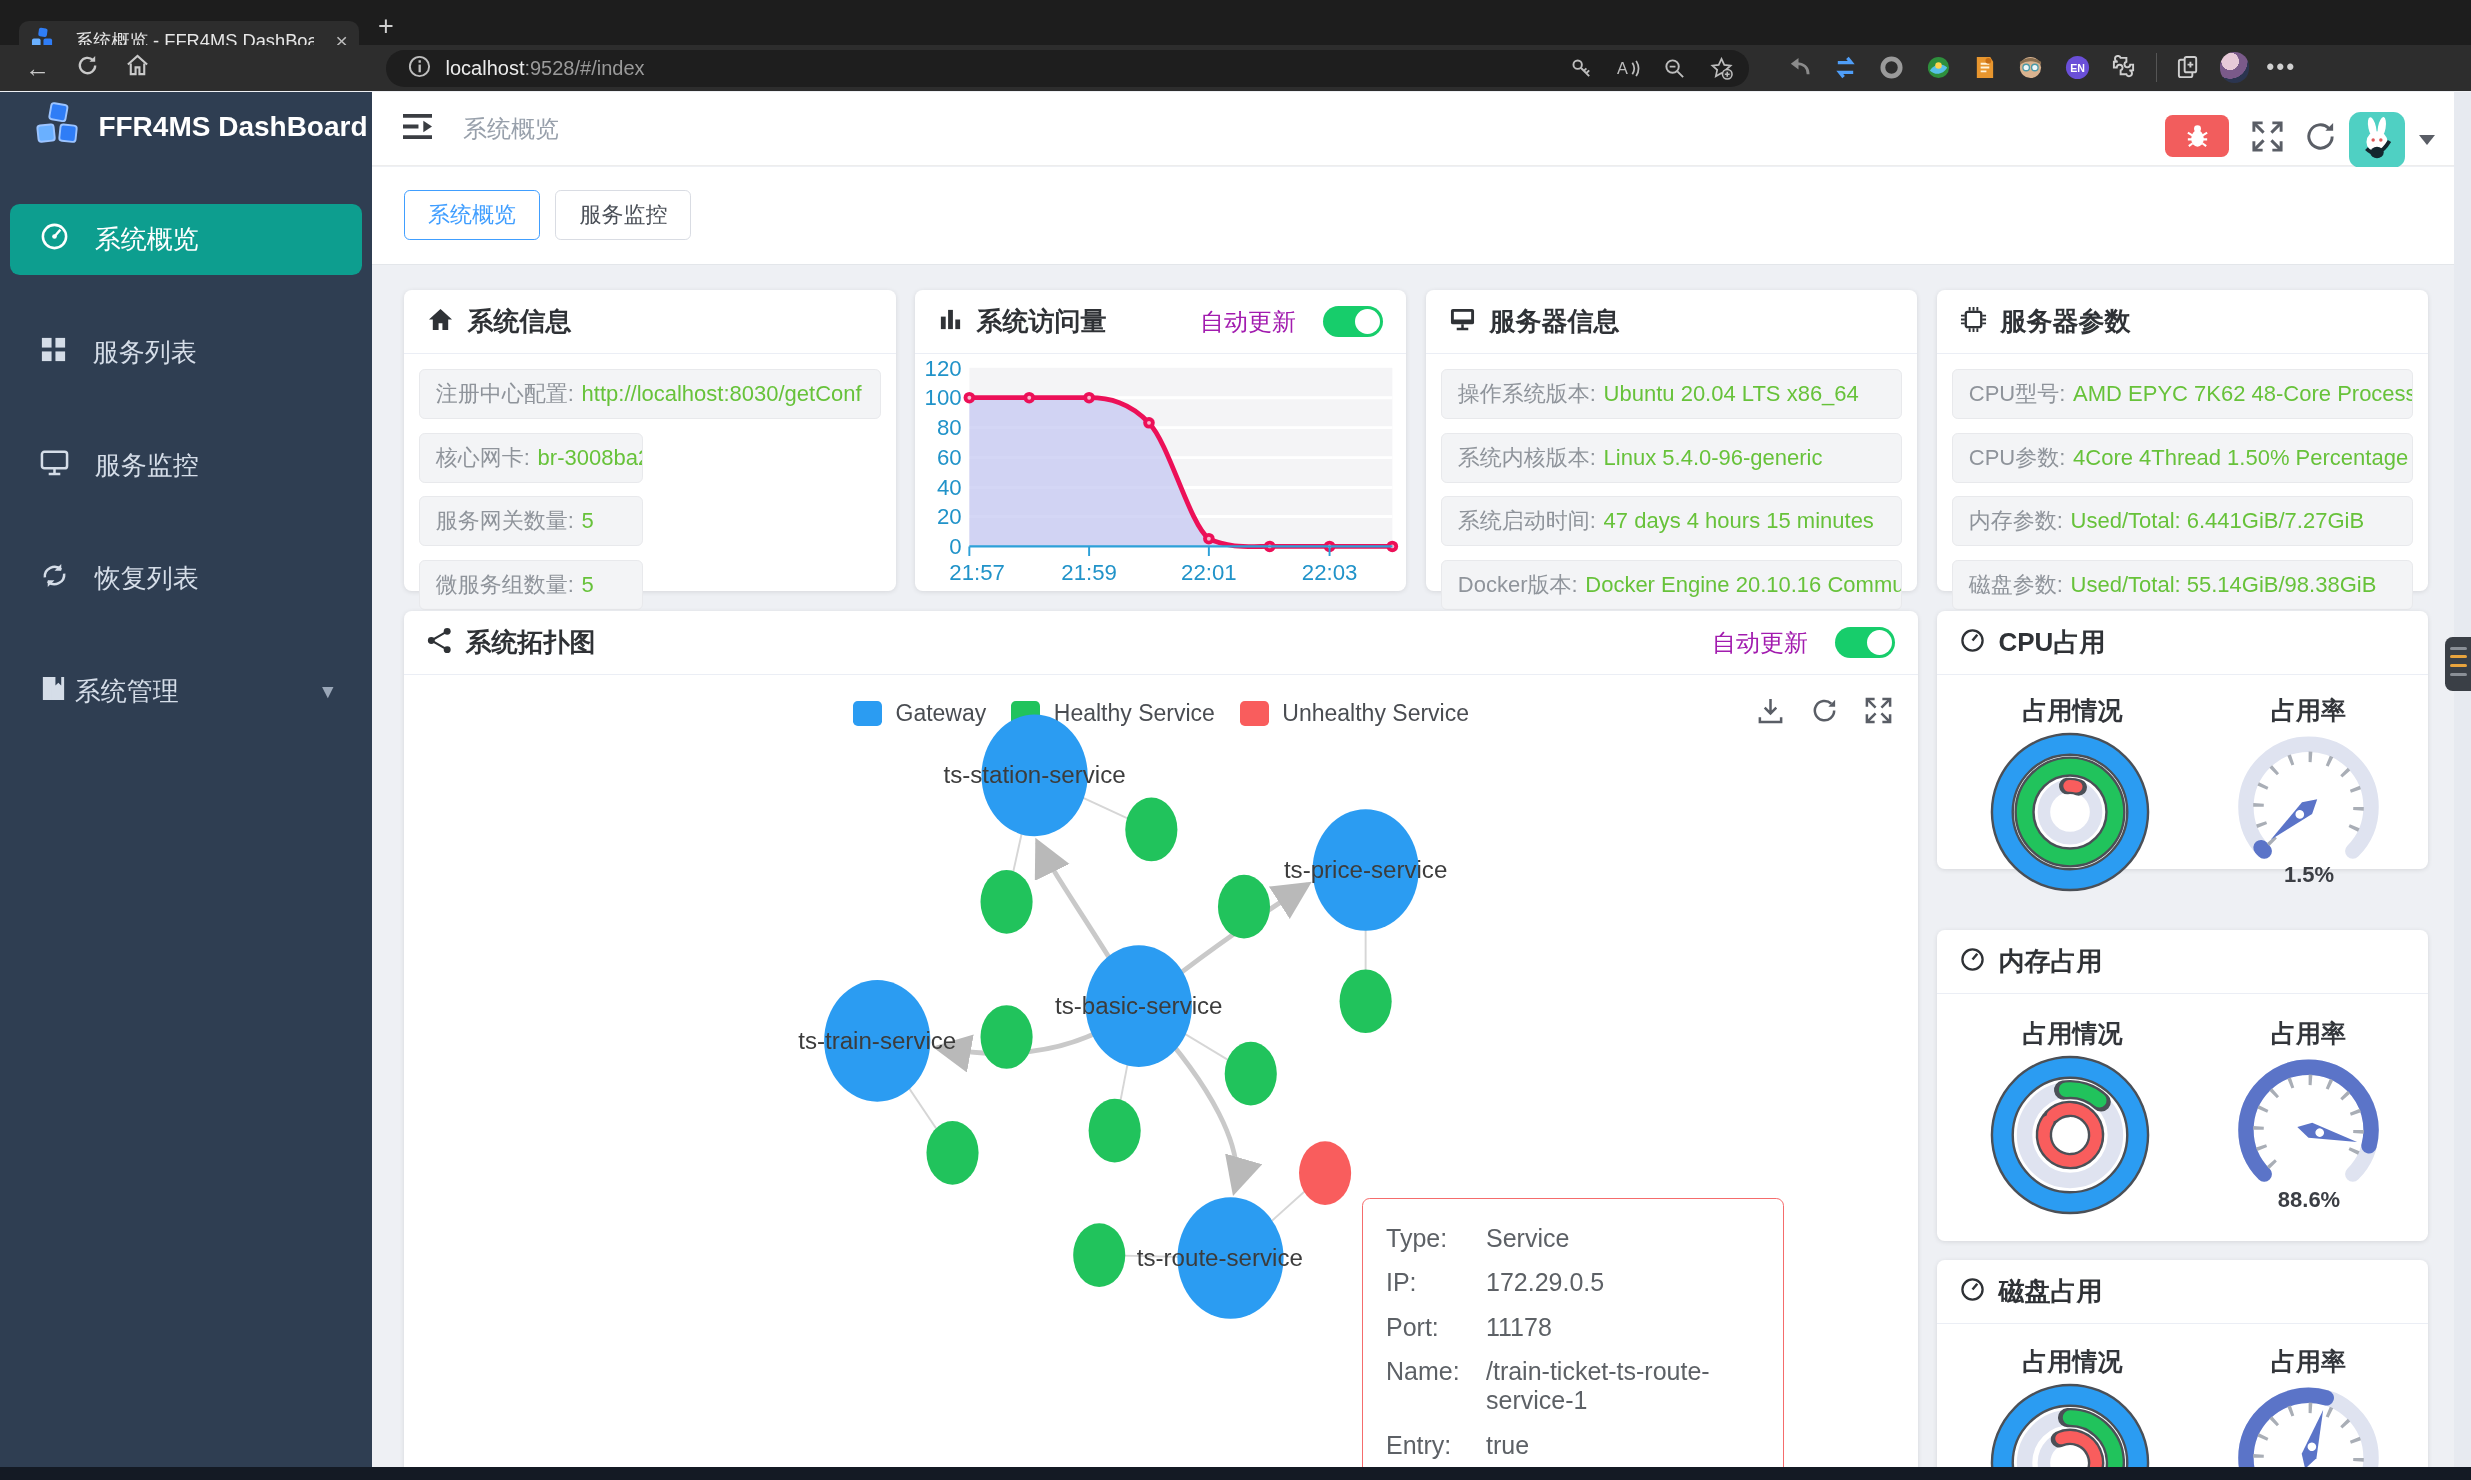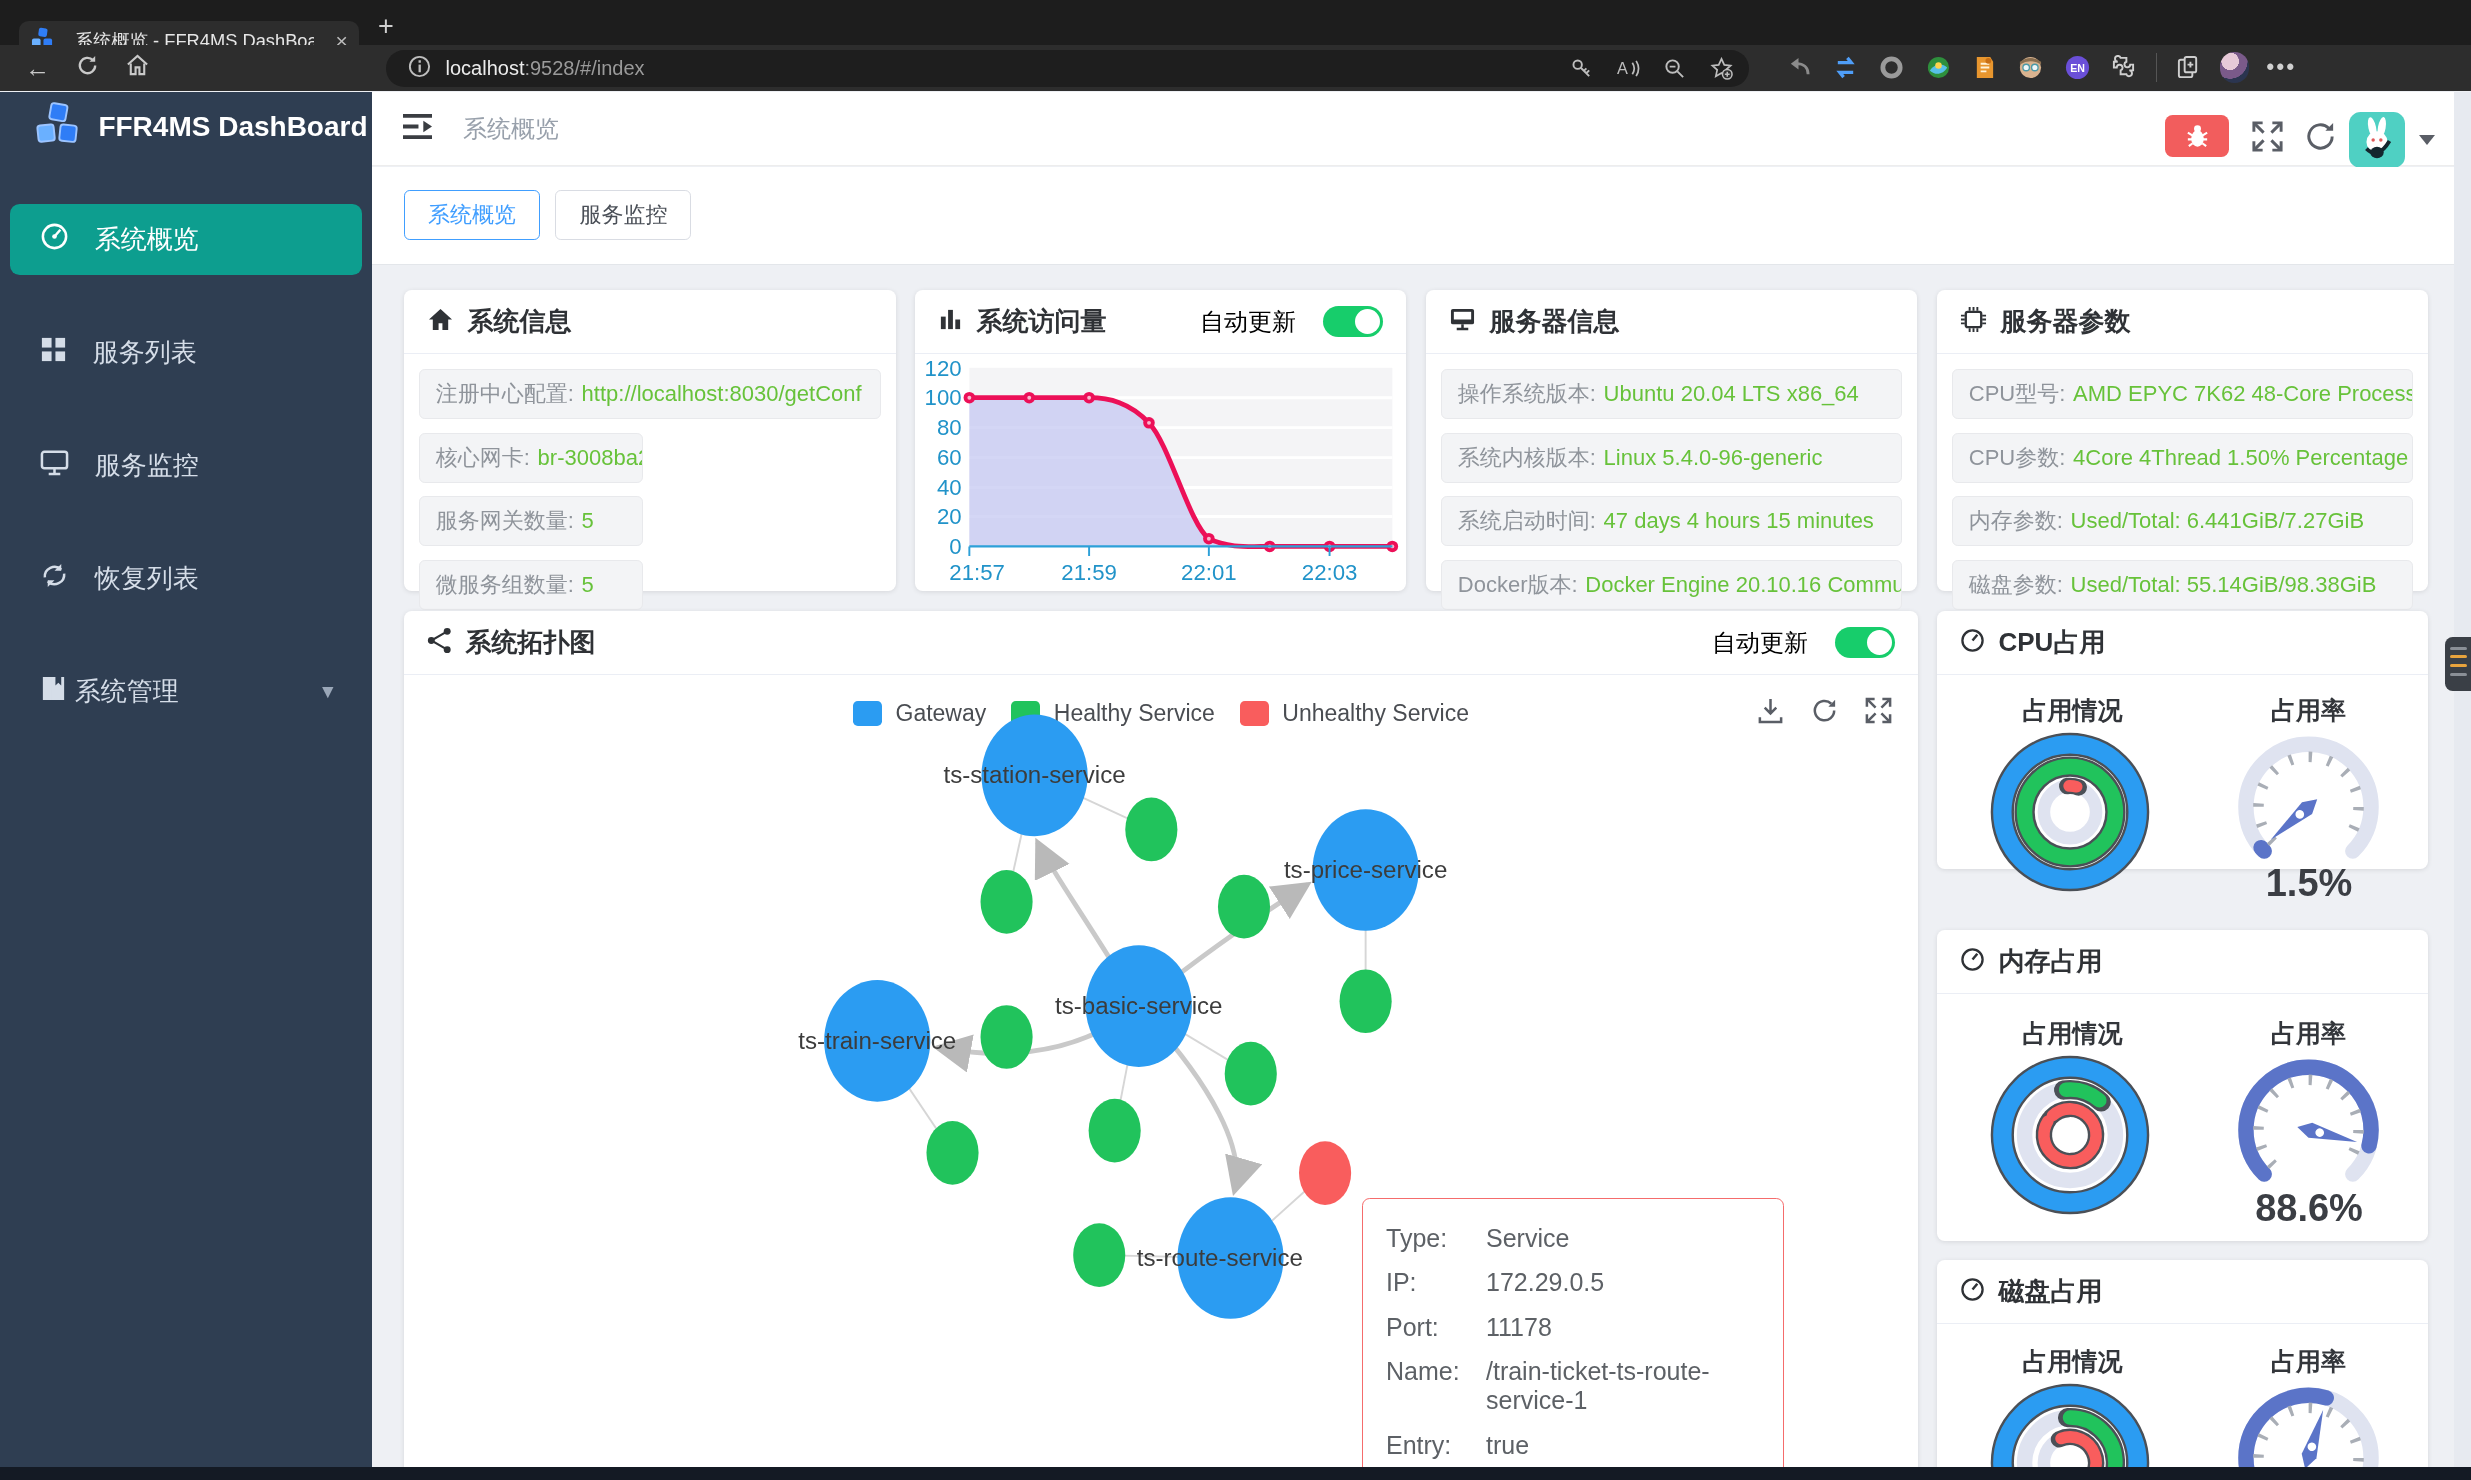--- a/index.html
+++ b/index.html
@@ -31,33 +31,33 @@
   .bugbtn{left:2165px;top:116px;width:64px;height:42px;background:#f25d5d;border-radius:7.7px;display:flex;align-items:center;justify-content:center;}
   .avatar{left:2349px;top:112px;width:56px;height:56px;background:#4fd0c3;border-radius:11.6px;display:flex;align-items:center;justify-content:center;overflow:hidden;}
   .tagsrow{left:372px;top:167px;width:2100px;height:98px;background:#fff;border-bottom:1px solid #e3e6ea;}
   .tag{height:50px;border-radius:5.8px;display:flex;align-items:center;padding:0 23px;font-size:22px;border:1px solid #d9dce3;color:#4a4f57;background:#fff;}
   .tag.active{border-color:#409eff;color:#409eff;}
   
   .card{position:absolute;background:#fff;border-radius:7.7px;box-shadow:0 1px 4.8px rgba(0,0,0,.1);}
   .card-h{display:flex;align-items:center;gap:13.5px;height:64px;padding:0 23px;border-bottom:1px solid #ebeef5;}
   .card-title{font-size:26px;color:#2f3236;font-weight:600;}
   .spacer{flex:1;}
-  .auto-label{font-size:24px;color:#000000;margin-right:13.5px;}
+  .auto-label{font-size:24px;color:#a21caf;margin-right:13.5px;}
   .switch{width:60px;height:31px;border-radius:15.4px;background:#17cd6b;position:relative;}
   .switch .knob{position:absolute;right:2.9px;top:2.9px;width:25px;height:25px;border-radius:12.6px;background:#fff;}
   .chip{display:flex;align-items:center;background:#f3f4f6;border:1px solid #e8e9ec;border-radius:5.8px;height:50px;padding:0 15.4px;font-size:22px;white-space:nowrap;overflow:hidden;}
   .chip .lb{color:#8f949b;margin-right:7.7px;flex:0 0 auto;}
   .chip .vl{color:#67c23a;}
   .chip .vl.red{color:#f56c6c;}
   .rowwrap{padding:15.4px 15.4px 0 15.4px;display:flex;flex-wrap:wrap;gap:13.5px;}
   .half{width:224px;}
   .full{width:462px;}
   .fullw{width:462px;}
   .col-title{font-size:25px;font-weight:700;color:#33363b;text-align:center;}
-  .pct{font-size:38px;font-weight:700;color:#3b3e44;text-align:center;}
+  .pct{font-size:22px;font-weight:700;color:#3b3e44;text-align:center;}
   
   .legend{display:flex;align-items:center;gap:13.5px;font-size:23px;color:#4a4d52;}
   .sw{width:29px;height:25px;border-radius:4.8px;}
   
   .tooltip{left:1362px;top:1198px;width:422px;height:299px;background:#fff;border:1.9px solid #f56c6c;border-radius:7.7px;padding:25px 23px;z-index:5;}
   .tip-row{display:flex;font-size:25px;color:#5d6166;margin-bottom:15.4px;}
   .tip-row .k{width:100px;flex:0 0 auto;}
   .bottomstrip{left:0;top:1467px;width:2472px;height:13.5px;background:#141a24;z-index:9;}
   .scrolltrack{left:2454px;top:92px;width:17.4px;height:1375px;background:#e7eaf0;}
   .sidemarker{left:2445px;top:637px;width:27px;height:54px;background:#3a3f46;border-radius:7.7px 0 0 7.7px;z-index:8;padding:9.7px 4.8px;display:flex;flex-direction:column;gap:5.8px;}

